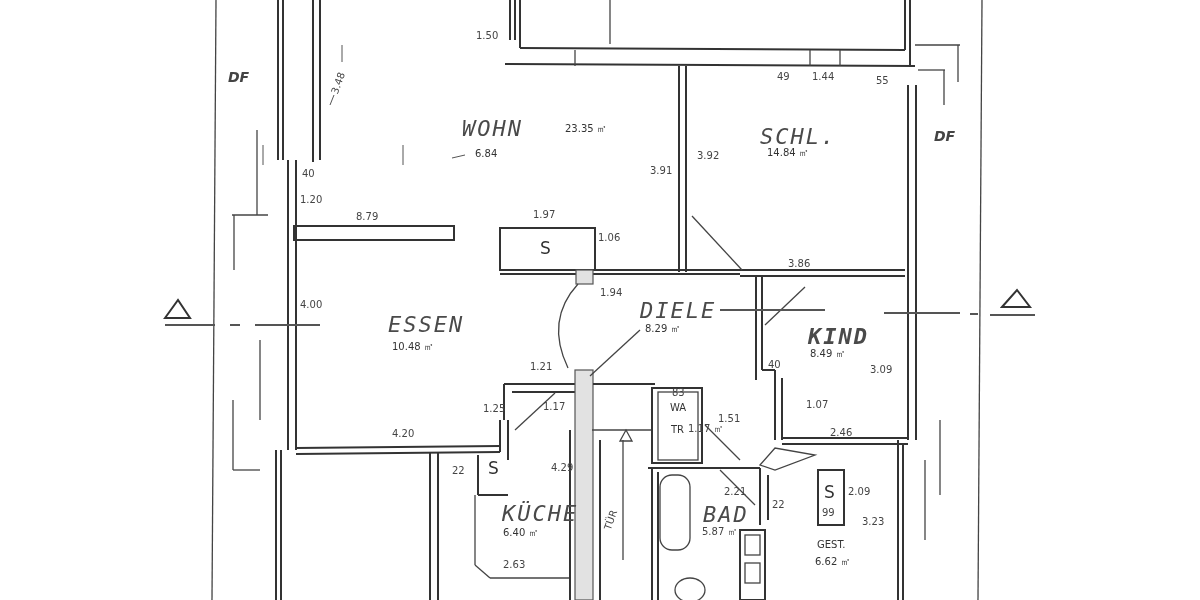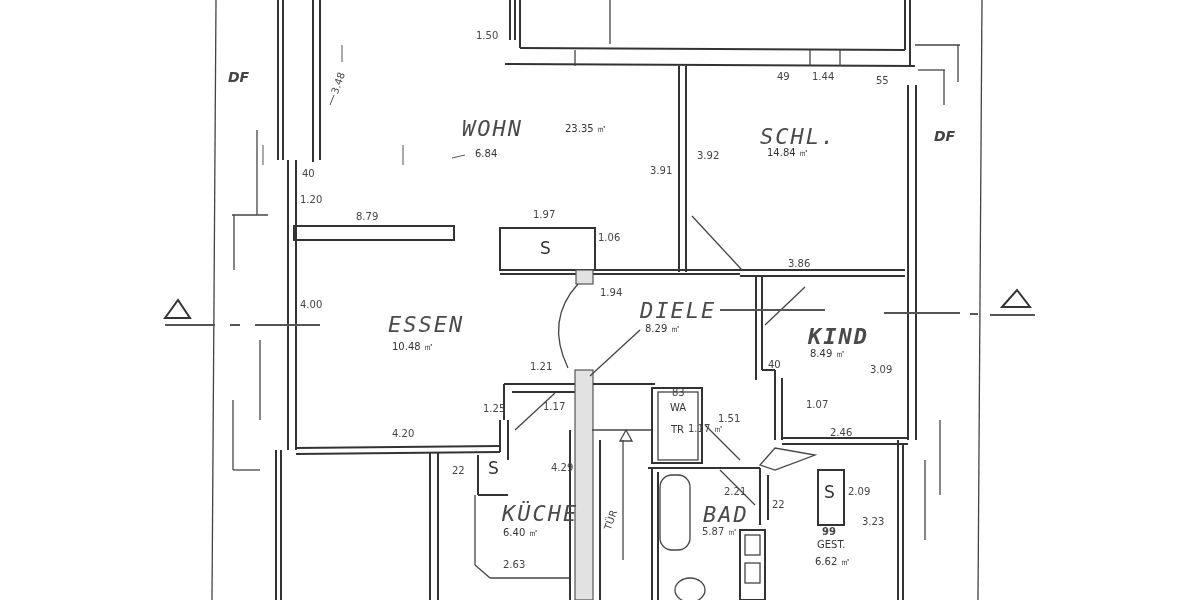--- a/index.html
+++ b/index.html
@@ -233,17 +233,17 @@
 <div>
   <span class="lbl room" style="left:703px;top:504px;">BAD</span>
   <span class="lbl dimtxt" style="left:702px;top:527px;">5.87 ㎡</span>
   <span class="lbl dimtxt" style="left:724px;top:487px;">2.21</span>
   <span class="lbl dimtxt" style="left:772px;top:500px;">22</span>
 </div>
 
 <div>
   <span class="lbl sym" style="left:824px;top:484px;">S</span>
   <span class="lbl dimtxt" style="left:848px;top:487px;">2.09</span>
-  <span class="lbl dimtxt" style="left:822px;top:527px;font-weight:bold;">99</span>
+  <span class="lbl dimtxt" style="left:822px;top:508px;">99</span>
   <span class="lbl dimtxt" style="left:862px;top:517px;">3.23</span>
   <span class="lbl area" style="left:817px;top:540px;">GEST.</span>
   <span class="lbl area" style="left:815px;top:557px;">6.62 ㎡</span>
 </div>
 
 </body></html>

